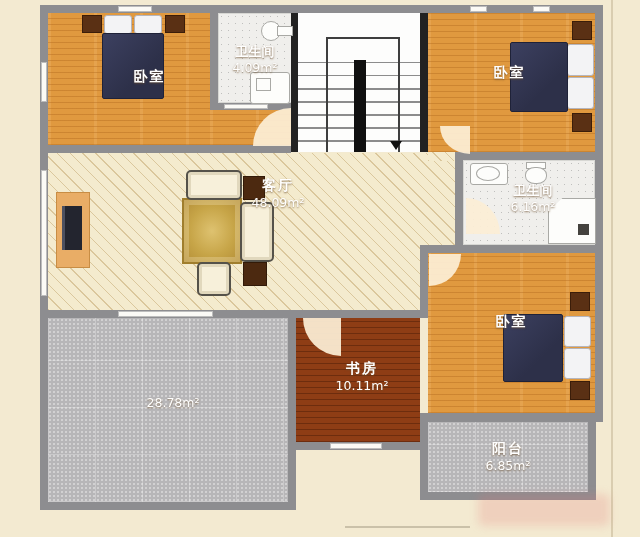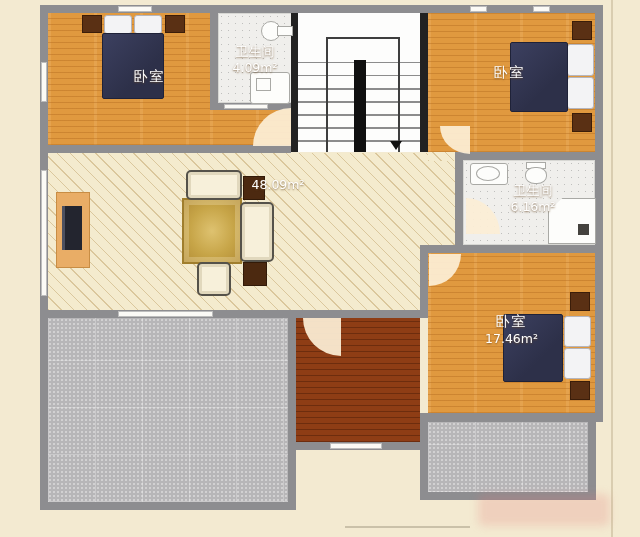--- a/index.html
+++ b/index.html
@@ -38,21 +38,21 @@
     border-left:7px solid #222;border-right:8px solid #222;box-sizing:border-box;}
   #stairs .steps{position:absolute;left:0;top:49px;right:0;bottom:0;
     background:repeating-linear-gradient(to bottom,#8c8c8c 0 1.5px,rgba(0,0,0,0) 1.5px 13px);}
   #stairs .railing{position:absolute;left:28px;top:24px;width:70px;height:113px;
     border-left:2px solid #3e3e3e;border-top:2px solid #3e3e3e;border-right:2px solid #3e3e3e;}
   #stairs .divider{position:absolute;left:56px;top:47px;width:12px;height:92px;background:#101010;}
   #stairs .arrow{position:absolute;left:92px;top:128px;width:0;height:0;
     border-left:6px solid rgba(0,0,0,0);border-right:6px solid rgba(0,0,0,0);border-top:9px solid #101010;}
   
   .label{position:absolute;color:#fff;text-align:center;text-shadow:0 1px 2px rgba(105,75,40,.75);line-height:1.25;}
-  .label .nm{font-size:14px;font-weight:normal;letter-spacing:2px;display:block;}
+  .label .nm{font-size:14px;font-weight:bold;letter-spacing:2px;display:block;}
   .label .ar{font-size:12.5px;display:block;}
   
   .fixture{position:absolute;background:#fdfdfb;border:1px solid #a9a9a5;}
   .watermark{position:absolute;background:rgba(226,120,120,.22);filter:blur(4px);border-radius:6px;}
 </style>
 </head>
 <body>
 
 <div id="canvas">
 
@@ -153,30 +153,39 @@
     <span class="nm">卧室</span>
   </div>
   <div class="label" style="left:212px;top:44px;width:86px;">
     <span class="nm" style="font-size:13px;letter-spacing:0;">卫生间</span>
     <span class="ar">4.09m²</span>
   </div>
   <div class="label" style="left:462px;top:64px;width:95px;">
     <span class="nm">卧室</span>
   </div>
   <div class="label" style="left:237px;top:177px;width:82px;">
+    <span class="nm">客厅</span>
     <span class="ar">48.09m²</span>
   </div>
   <div class="label" style="left:490px;top:183px;width:86px;">
     <span class="nm" style="font-size:13px;letter-spacing:0;">卫生间</span>
     <span class="ar">6.16m²</span>
   </div>
   <div class="label" style="left:464px;top:313px;width:95px;">
     <span class="nm">卧室</span>
-    <span class="ar">17.46m²</span>
+  </div>
+  <div class="label" style="left:318px;top:360px;width:88px;">
+    <span class="nm">书房</span>
+    <span class="ar">10.11m²</span>
   </div>
   <div class="label" style="left:128px;top:395px;width:90px;">
+    <span class="ar">28.78m²</span>
+  </div>
+  <div class="label" style="left:463px;top:440px;width:90px;">
+    <span class="nm">阳台</span>
+    <span class="ar">6.85m²</span>
   </div>
 
   <div class="watermark" style="left:478px;top:494px;width:132px;height:32px;"></div>
   <div class="abs" style="left:345px;top:526px;width:125px;height:2px;background:rgba(80,70,50,.25);"></div>
   <div class="abs" style="left:611px;top:0;width:2px;height:537px;background:rgba(160,140,100,.30);"></div>
 
 </div>
 
 </body></html>

